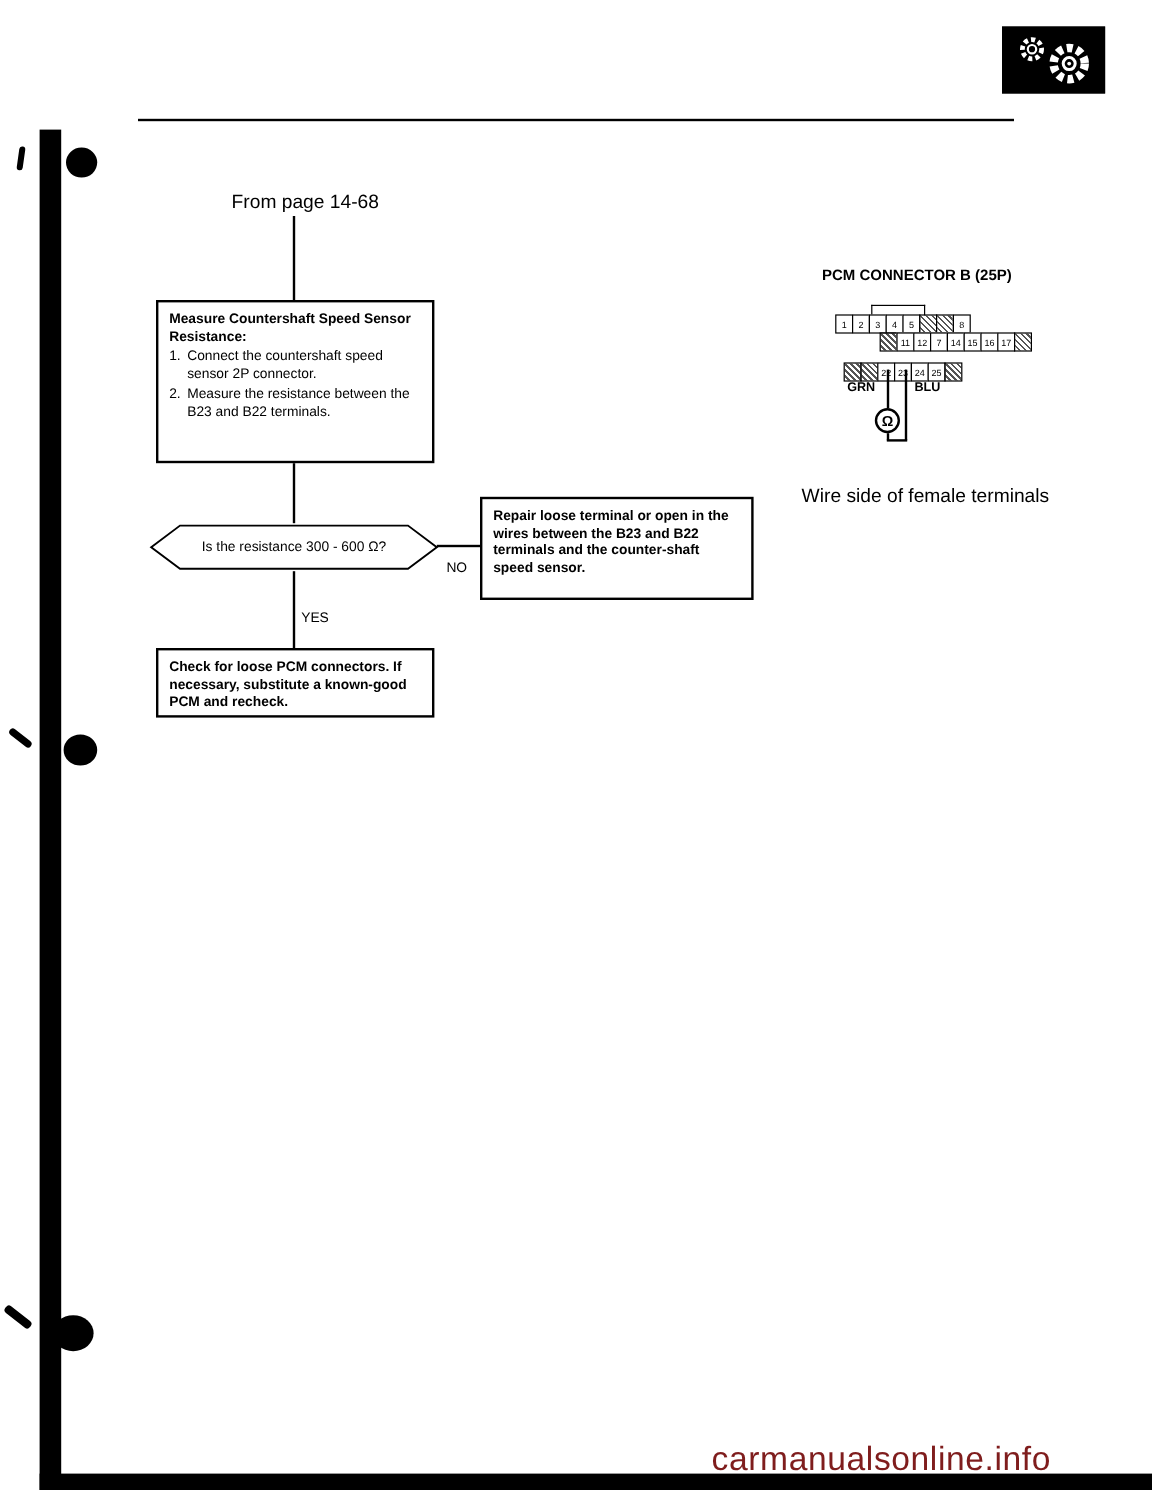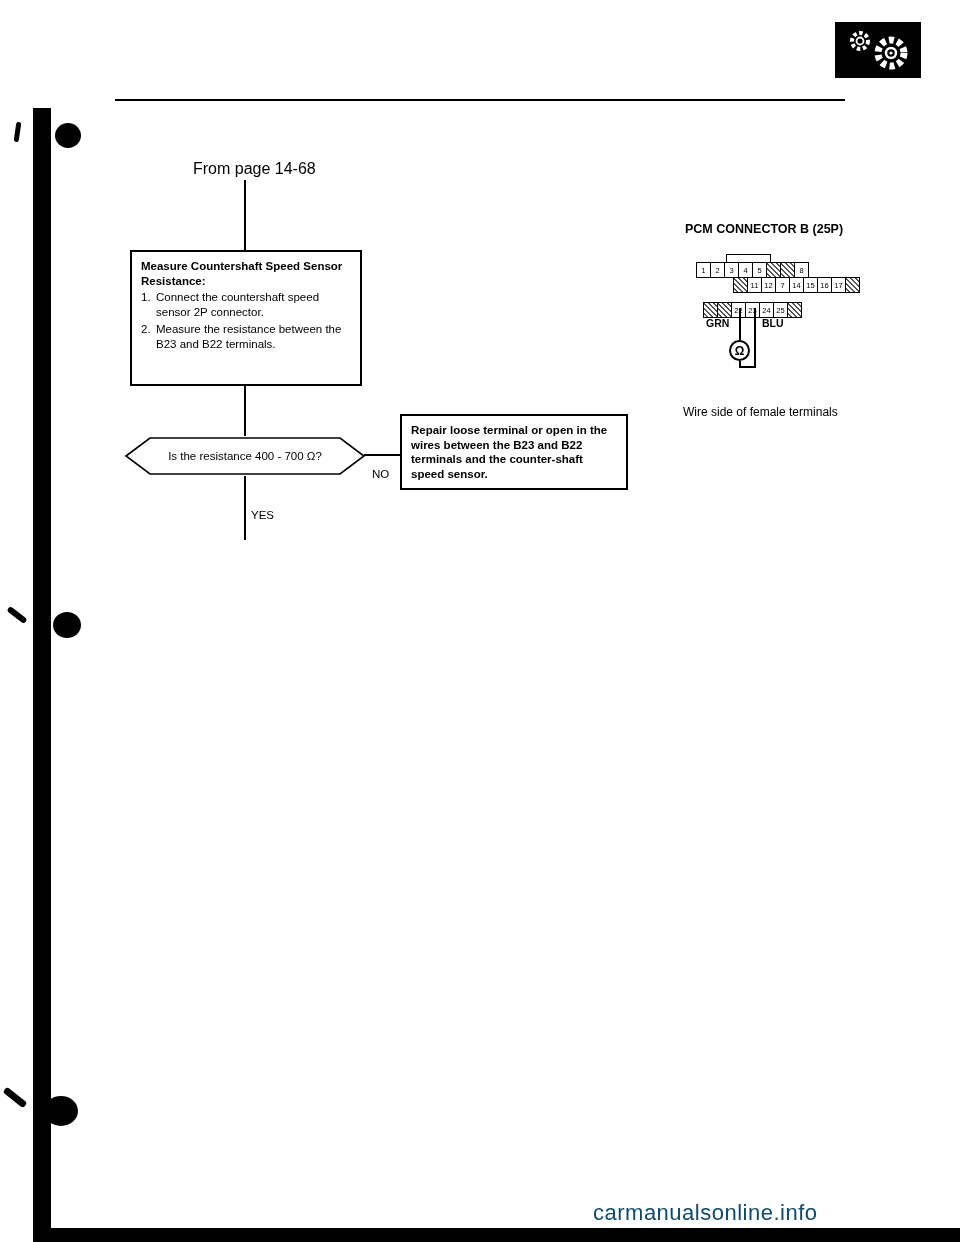--- a/index.html
+++ b/index.html
@@ -36,23 +36,23 @@
   .keytab{position:absolute;left:38px;top:-8px;width:45px;height:9px;border:1.5px solid #000;border-bottom:none;box-sizing:border-box;}
   .wire{position:absolute;background:#000;}
   .wire-label{position:absolute;font-size:10.5px;font-weight:bold;text-align:center;}
   .ohm-circle{
     position:absolute;left:41px;top:78px;width:21px;height:21px;border:2px solid #000;border-radius:50%;
     display:flex;align-items:center;justify-content:center;font-size:12px;font-weight:bold;box-sizing:border-box;background:#fff;
   }
   .hex-wrap{position:absolute;left:124px;top:436px;width:242px;height:40px;}
   .hex-text{position:absolute;left:0;top:0;width:100%;height:100%;display:flex;align-items:center;justify-content:center;font-size:11.5px;}
   .conn-title{position:absolute;left:685px;top:222px;font-size:12.5px;font-weight:bold;}
-  .conn-caption{position:absolute;left:683px;top:405px;font-size:12px;}
+  .conn-caption{position:absolute;left:668px;top:405px;font-size:16px;}
   .page-number{position:absolute;left:855px;top:1232px;font-size:26px;font-weight:bold;letter-spacing:1px;}
-  .watermark{position:absolute;left:593px;top:1200px;font-size:22px;color:#0c4a6e;z-index:5;letter-spacing:0.5px;}
+  .watermark{position:absolute;left:593px;top:1200px;font-size:28px;color:#7f1d1d;z-index:5;letter-spacing:0.5px;}
   .from-ref{position:absolute;left:193px;top:160px;font-size:16px;}
 </style>
 </head>
 <body>
 
 <div class="page">
 
   <div class="hline" style="left:115px;top:99px;width:730px;"></div>
 
   <div class="gear-box">
@@ -90,29 +90,32 @@
     <div class="li">
       <span class="num">2.</span>
       <span class="txt">Measure the resistance between the B23 and B22 terminals.</span>
     </div>
   </div>
 
   <div class="hex-wrap">
     <svg viewBox="0 0 242 40" width="242" height="40">
       <polygon points="2,20 26,2 216,2 240,20 216,38 26,38" fill="#fff" stroke="#000" stroke-width="1.6"></polygon>
     </svg>
-    <div class="hex-text">Is the resistance 400 - 700 Ω?</div>
+    <div class="hex-text">Is the resistance 300 - 600 Ω?</div>
   </div>
   <div class="label" style="left:372px;top:437px;">NO</div>
   <div class="label" style="left:251px;top:478px;">YES</div>
 
-  <div class="box bold" style="left:400px;top:414px;width:228px;height:76px;">
+  <div class="box bold" style="left:400px;top:414px;width:228px;height:86px;">
     <span>Repair loose terminal or open in the wires between the B23 and B22 terminals and the counter-shaft speed sensor.</span>
   </div>
 
+  <div class="box bold" style="left:130px;top:540px;width:232px;height:58px;">
+    <span>Check for loose PCM connectors. If necessary, substitute a known-good PCM and recheck.</span>
+  </div>
 
   <div class="conn-title">PCM CONNECTOR B (25P)</div>
 
   <div class="conn">
     <div class="keytab"></div>
 
     <div class="pin-row" style="left:8px;top:0;">
       <span class="pc">1</span>
       <span class="pc">2</span>
       <span class="pc">3</span>

